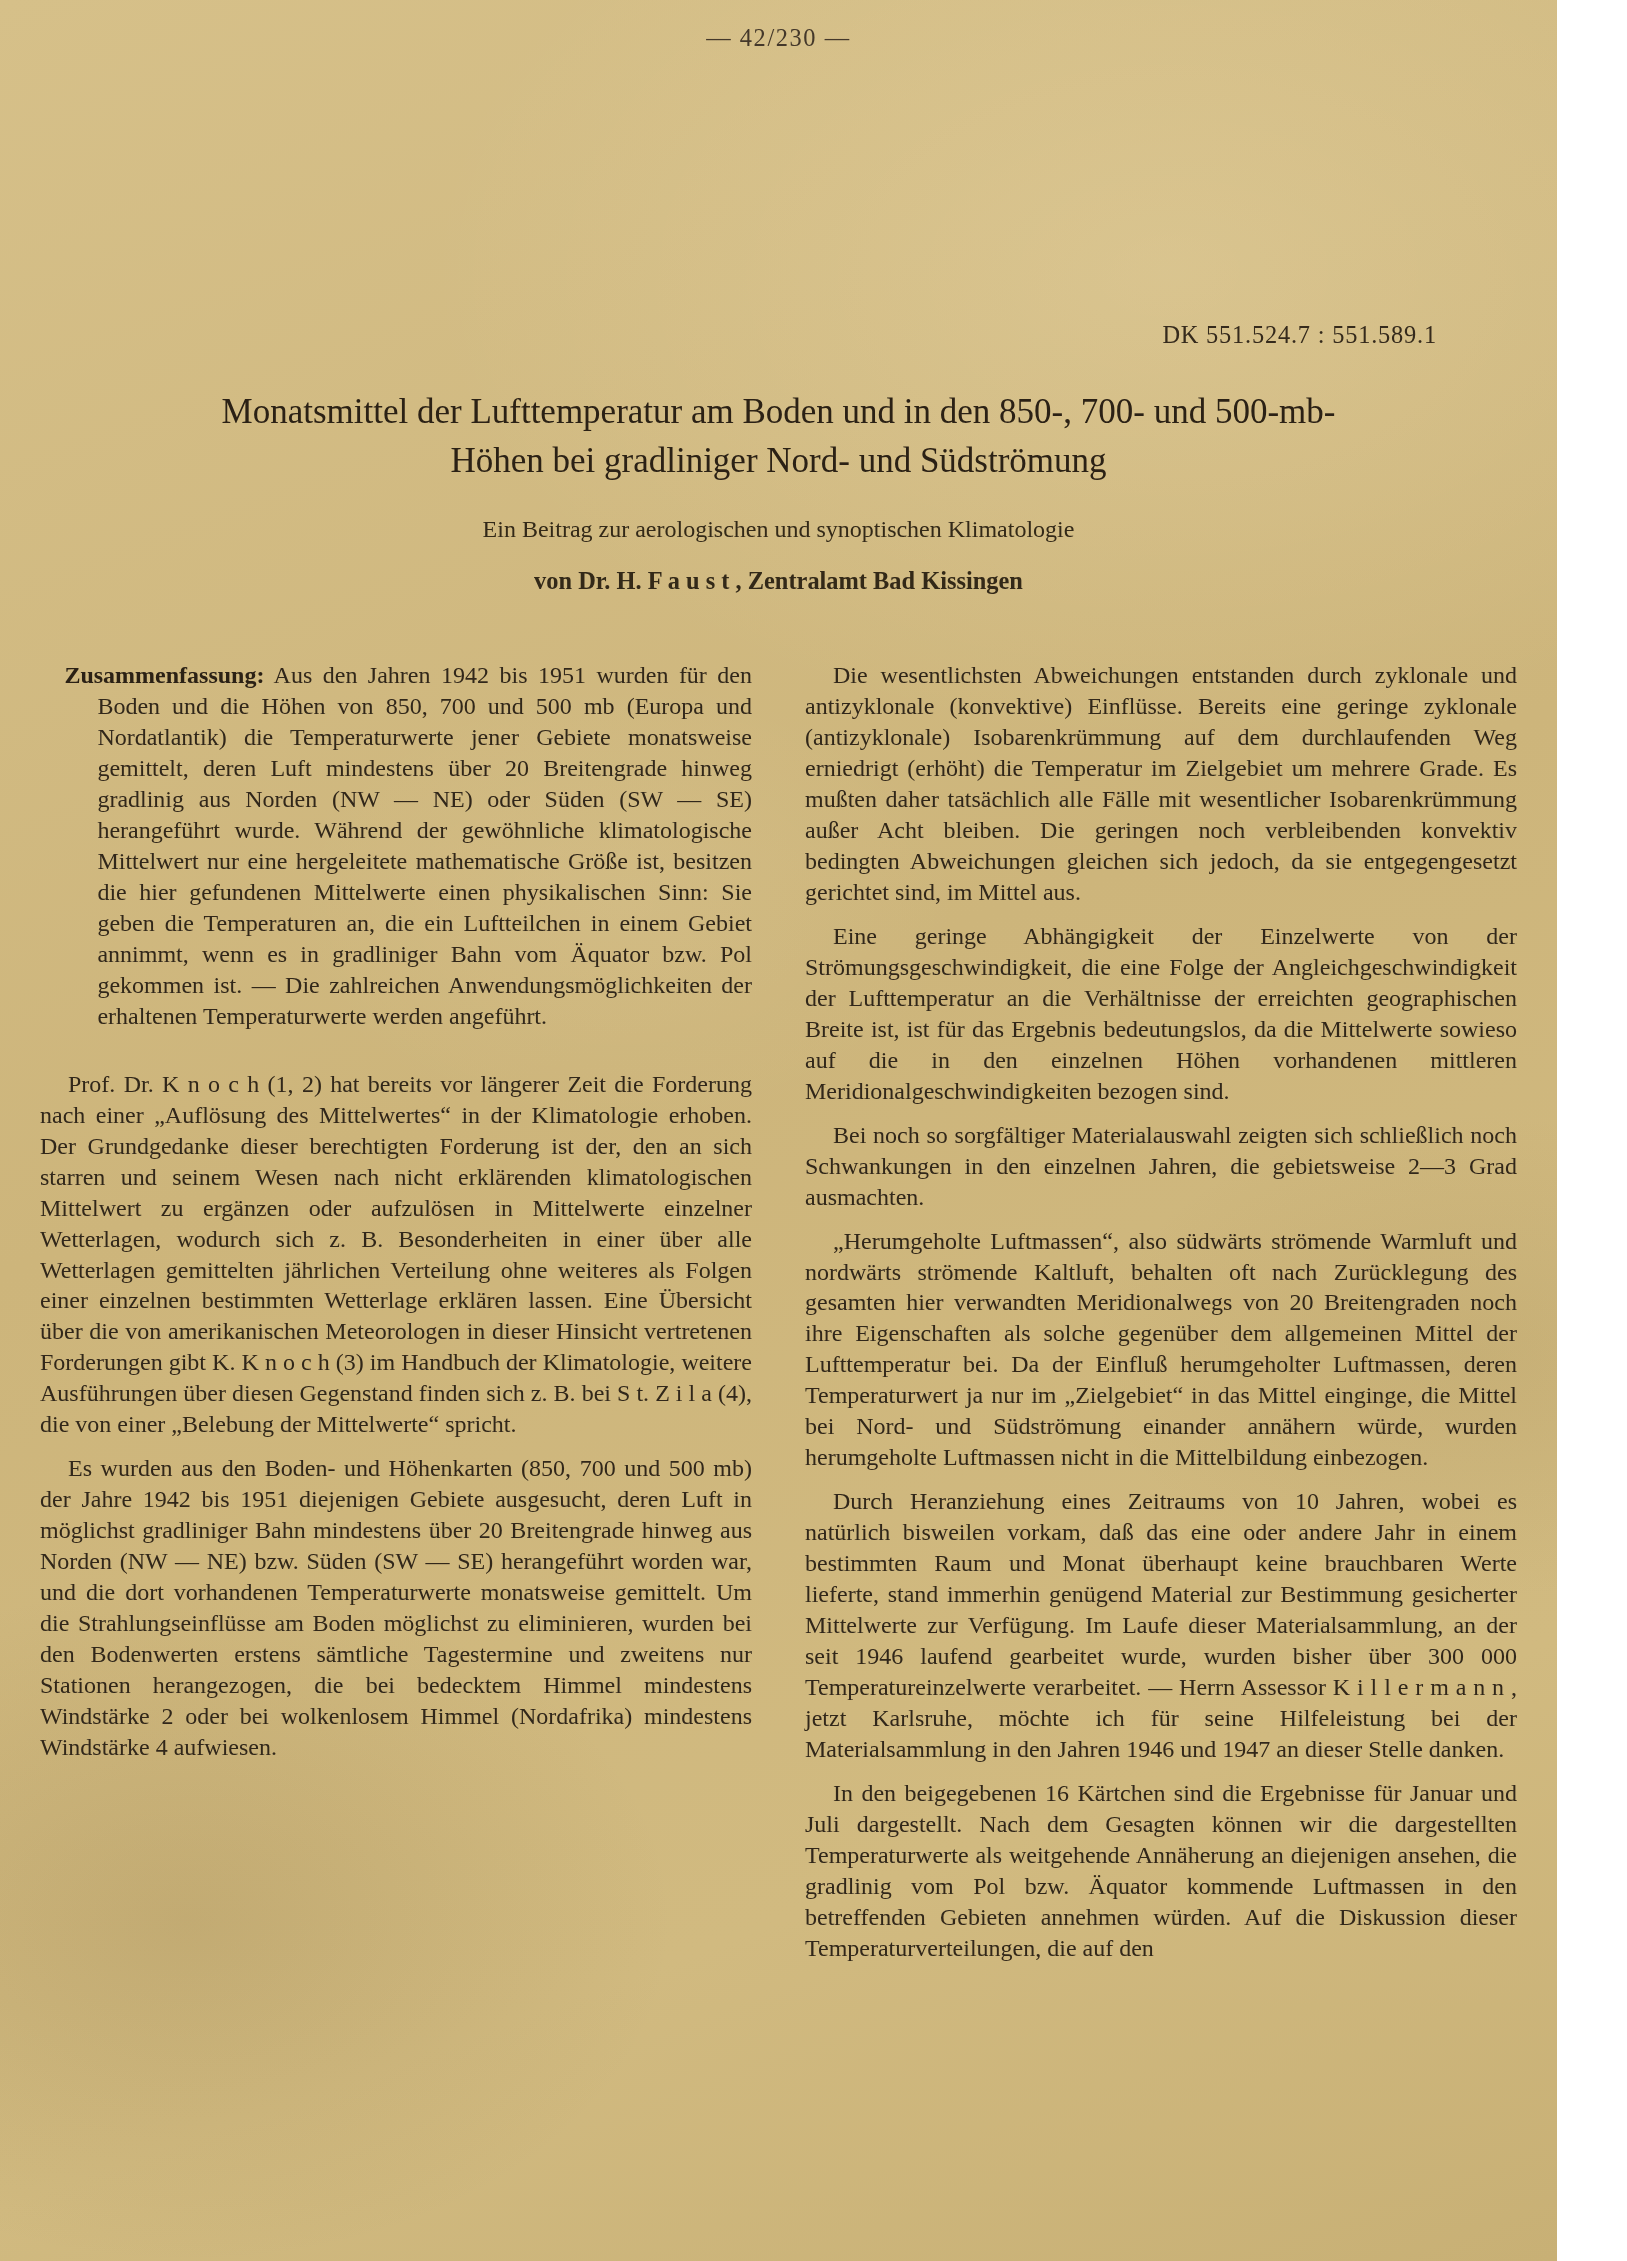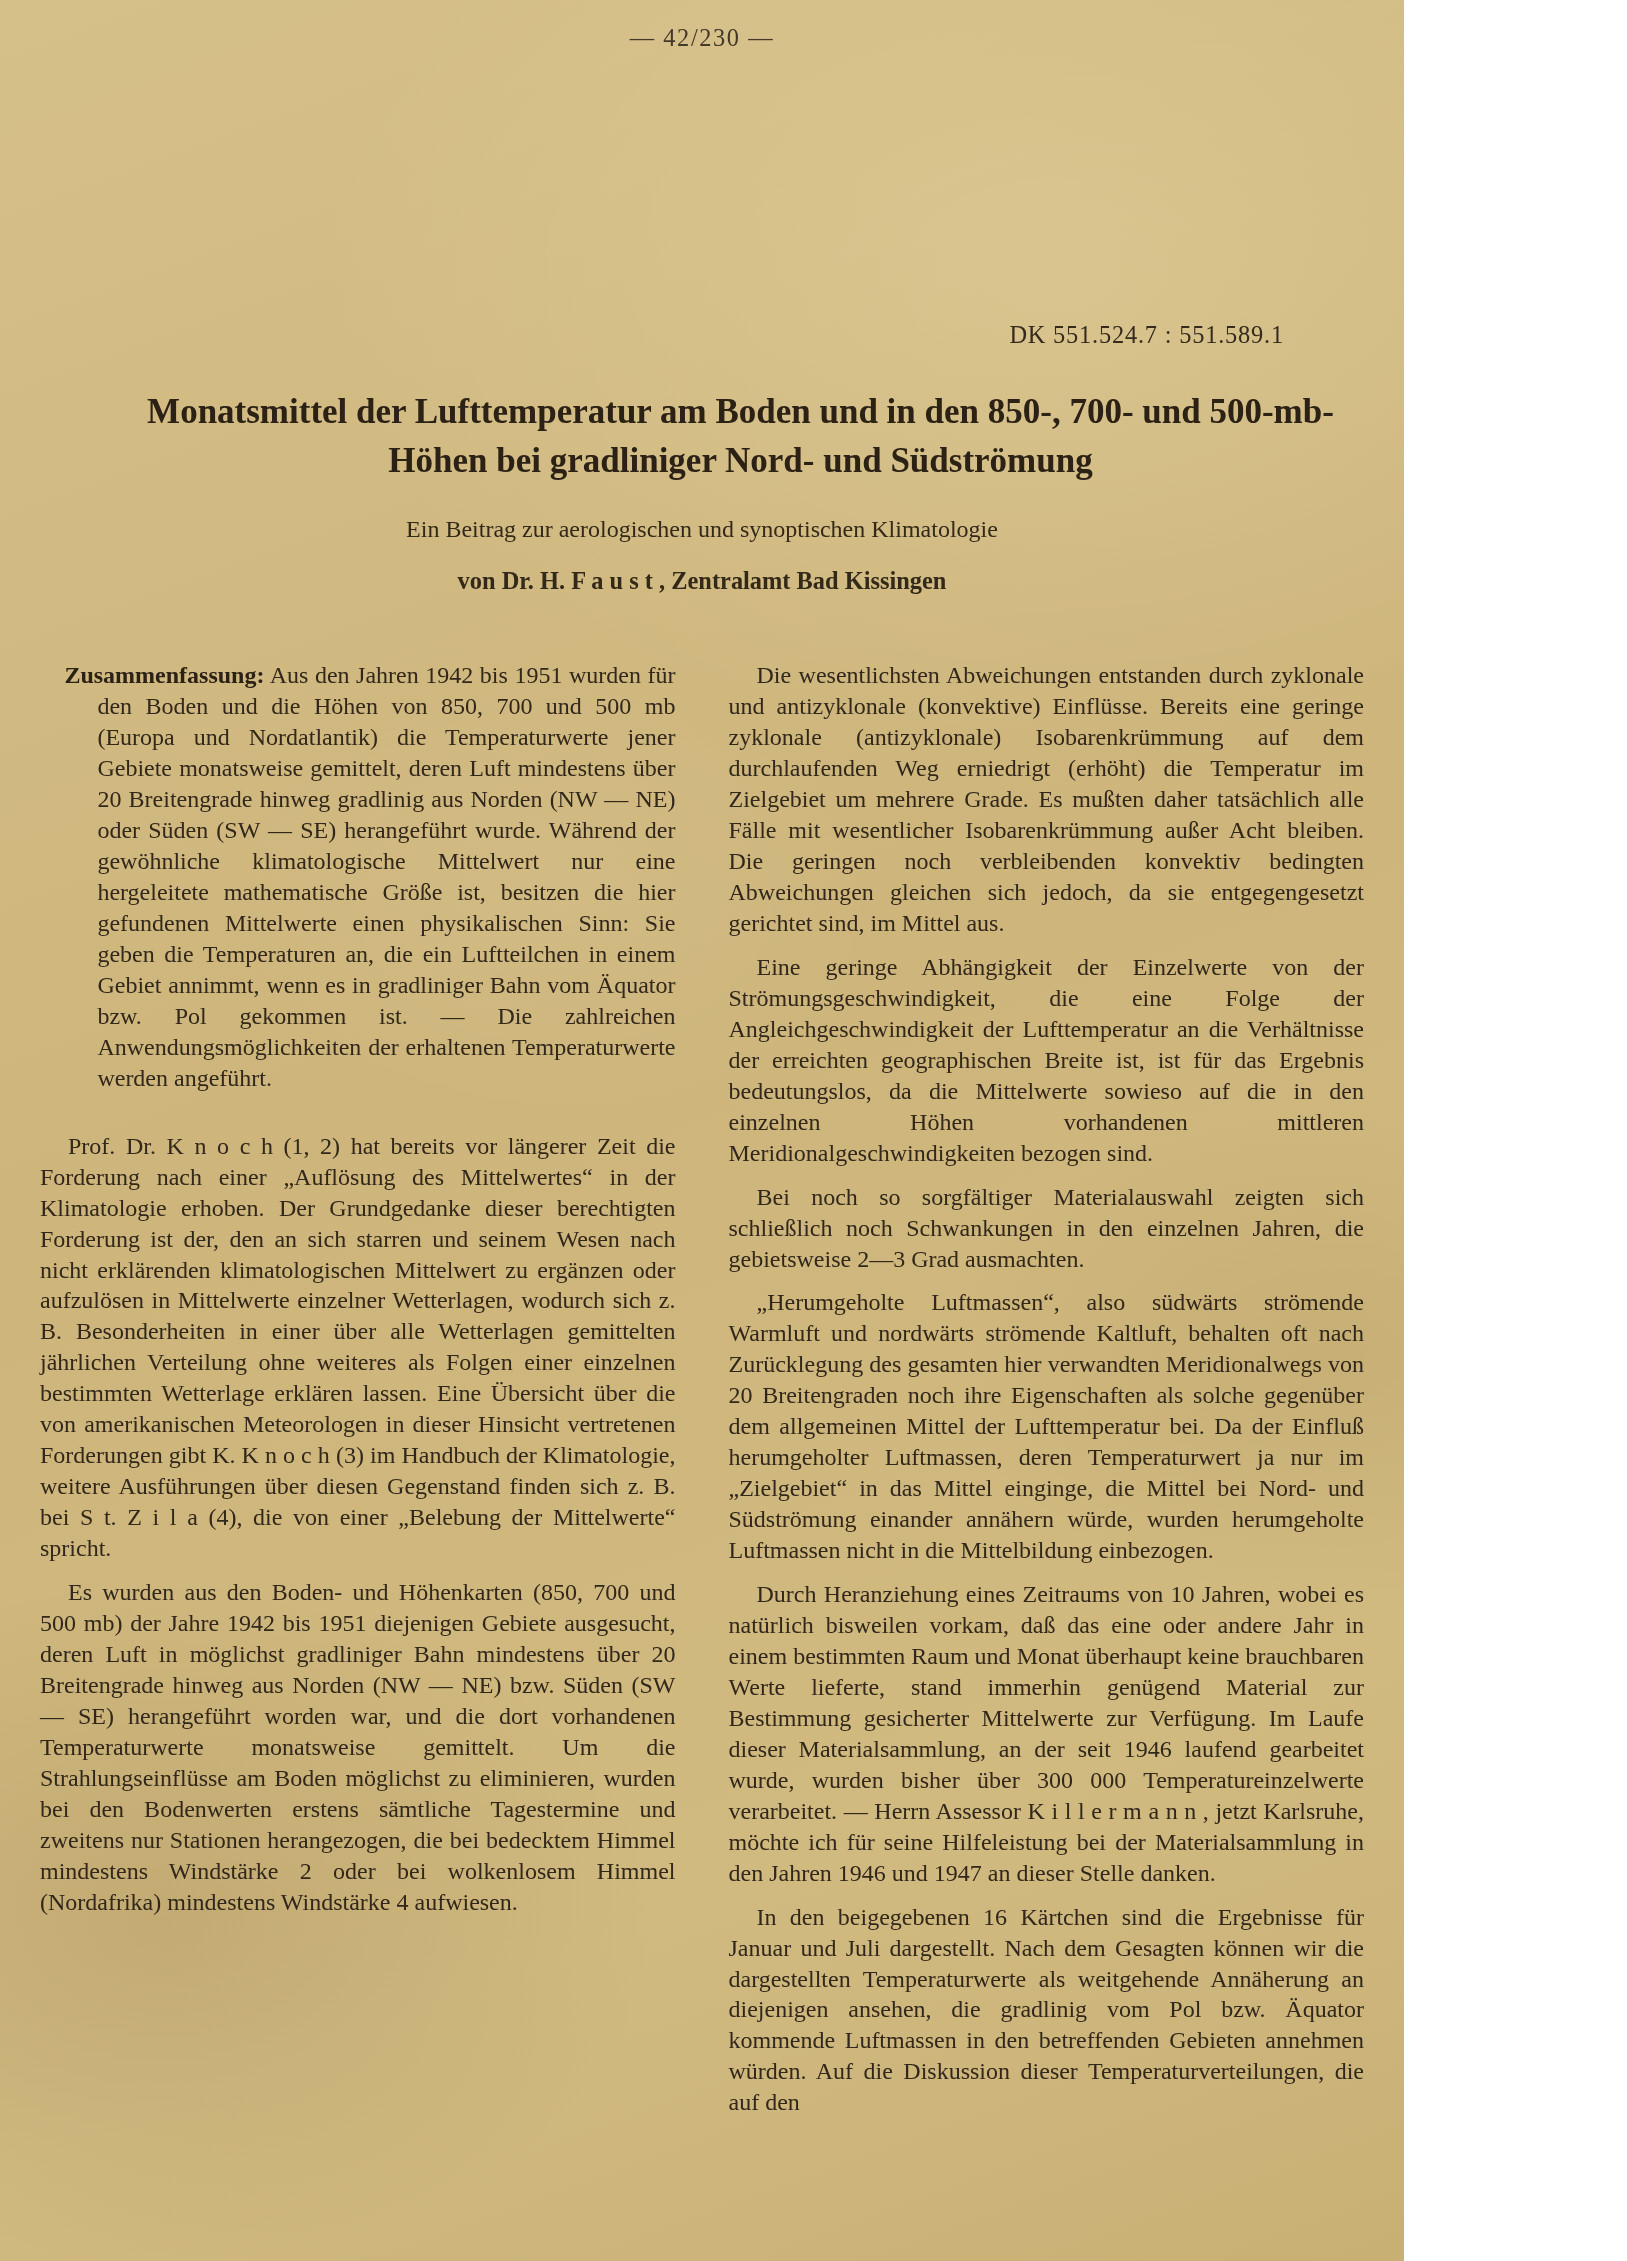--- a/index.html
+++ b/index.html
@@ -1,21 +1,21 @@
 <!DOCTYPE html>
 <html lang="de" style="font-size:13px"><head>
 <meta charset="utf-8">
 <style>
   html, body {
     margin: 0;
     padding: 0;
   }
   .page {
     position: relative;
-    width: 1404px;
+    width: 1557px;
     height: 2261px;
     box-sizing: border-box;
     overflow: hidden;
     color: #30261a;
     font-family: "Liberation Serif", "DejaVu Serif", serif;
     background:
       radial-gradient(1140px 733px at 75% 12%, rgba(255, 242, 205, 0.18), transparent 65%),
       radial-gradient(814px 570px at 12% 85%, rgba(110, 85, 40, 0.14), transparent 60%),
       radial-gradient(651px 407px at 95% 60%, rgba(120, 95, 45, 0.10), transparent 60%),
       radial-gradient(488px 326px at 40% 40%, rgba(255, 245, 215, 0.08), transparent 70%),
@@ -37,21 +37,21 @@
     letter-spacing: 0.8px;
     color: #352a1c;
   }
   .title-block {
     margin: 39px auto 0 auto;
     width: 1481px;
     text-align: center;
   }
   .title-line {
     font-size: 35px;
-    font-weight: bold;
+    font-weight: normal;
     line-height: 1.38;
     color: #2b2115;
   }
   .subtitle {
     margin-top: 31px;
     text-align: center;
     font-size: 24px;
     color: #332918;
   }
   .author {

